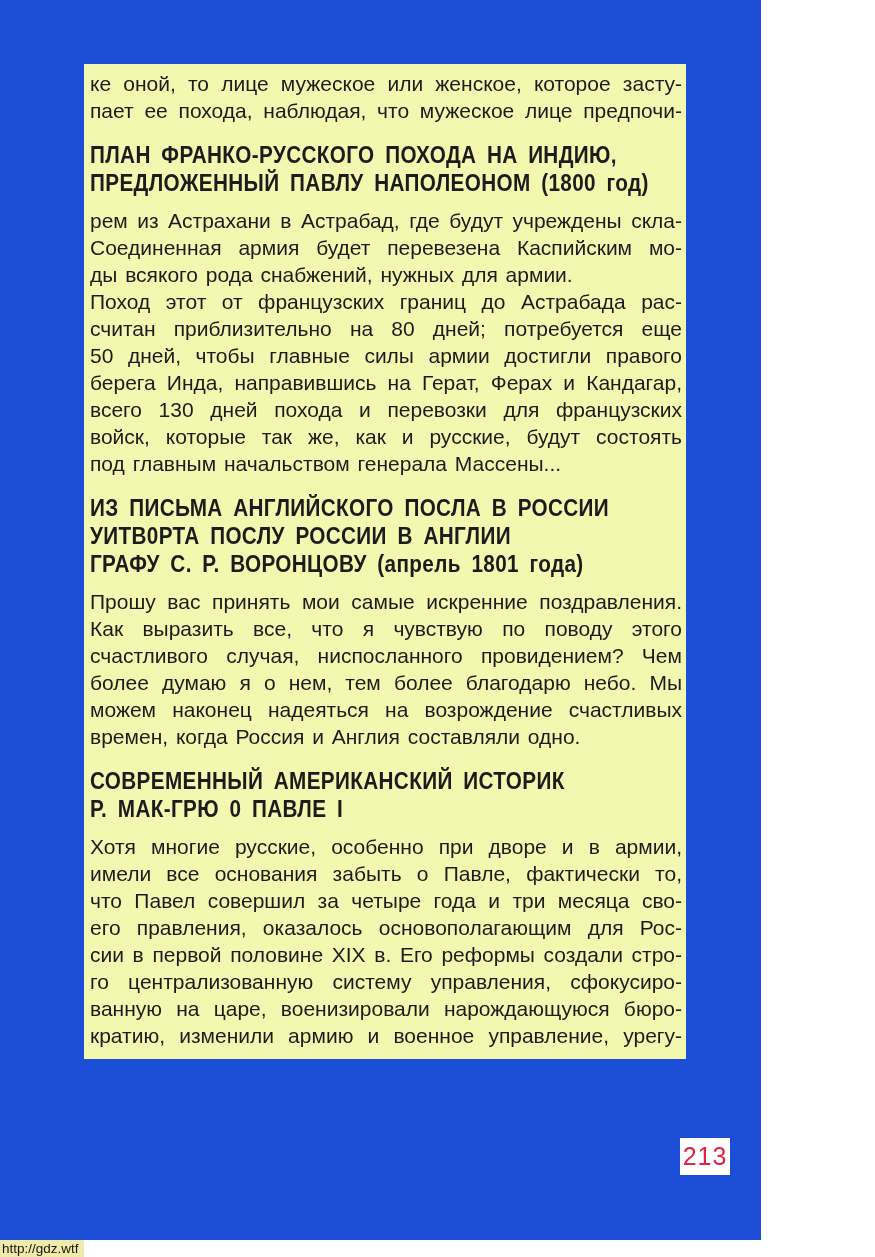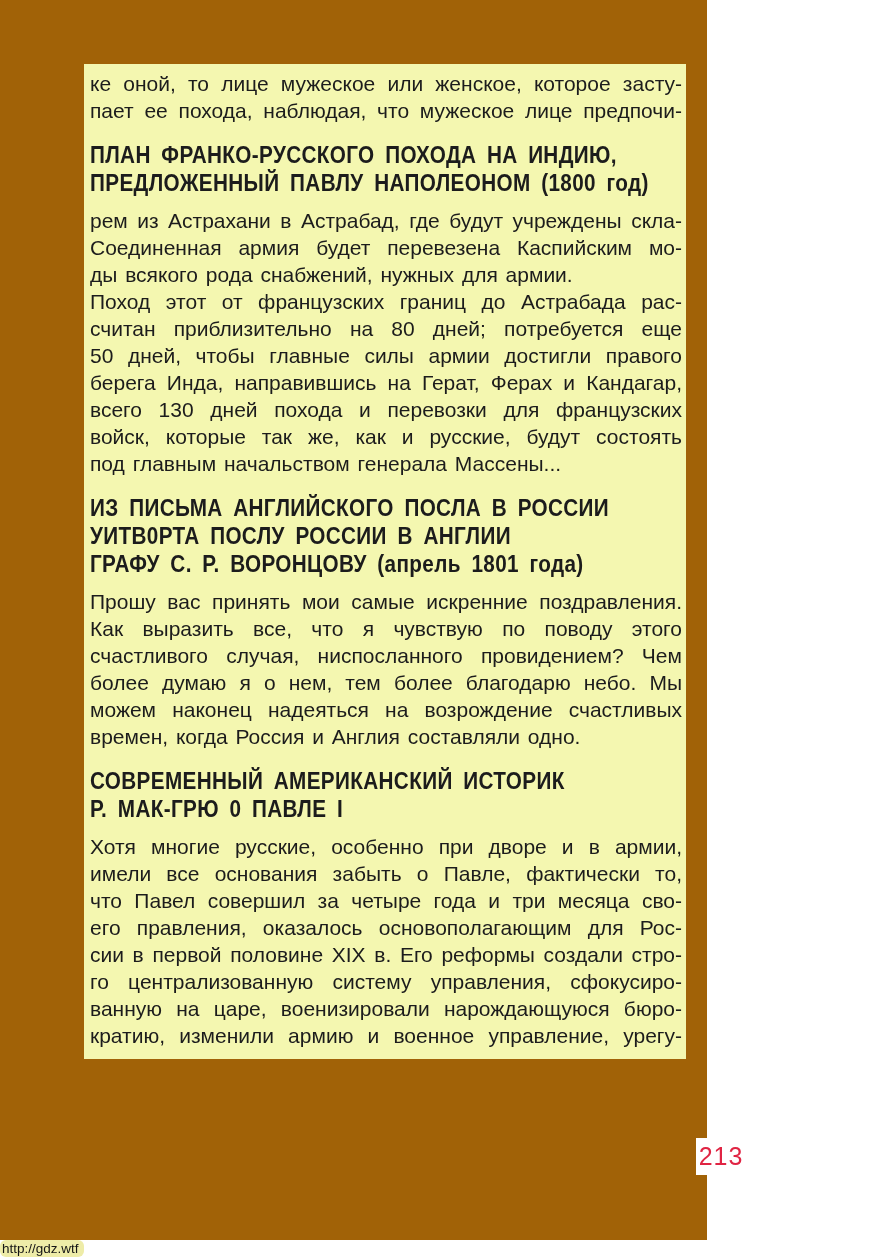--- a/index.html
+++ b/index.html
@@ -3,22 +3,22 @@
 <meta charset="utf-8">
 <style>
   html, body { margin: 0; padding: 0; }
   body {
     width: 875px; height: 1257px;
     font-family: "Liberation Sans", sans-serif;
     overflow: hidden;
   }
   .page {
     position: relative;
-    width: 707px; height: 1257px;
-    background: #a16207;
+    width: 761px; height: 1257px;
+    background: #1d4ed8;
   }
   .content {
     position: absolute;
     left: 84px; top: 64px;
     width: 602px;
     background: #f4f7b0;
     padding: 6px 4px 10px 6px;
     box-sizing: border-box;
     color: #1c1c1c;
   }
@@ -38,21 +38,21 @@
     font-weight: 700;
     line-height: 28px;
     letter-spacing: 0.4px;
     word-spacing: 5px;
     transform: scaleX(0.9);
     transform-origin: 0 50%;
     white-space: nowrap;
   }
   .pagenum-box {
     position: absolute;
-    left: 696px; top: 1138px;
+    left: 680px; top: 1138px;
     width: 50px; height: 37px;
     background: #ffffff;
     display: flex; align-items: center; justify-content: center;
   }
   .pagenum {
     color: #e02443;
     font-size: 25px;
     letter-spacing: 1px;
   }
   .footer-strip {
@@ -60,21 +60,21 @@
     left: 0; bottom: 0;
     width: 875px; height: 17px;
     background: #ffffff;
   }
   .watermark-chip {
     position: absolute;
     left: 0; bottom: 0;
     height: 17px;
     background: #eeeca8;
     padding: 0 5px 0 2px;
-    display: flex; align-items: center; border-radius: 6px;
+    display: flex; align-items: center;
   }
   .watermark-text {
     color: #151515;
     font-size: 13.5px;
     line-height: 17px;
     text-decoration: none;
     white-space: nowrap;
   }
 </style>
 </head>

